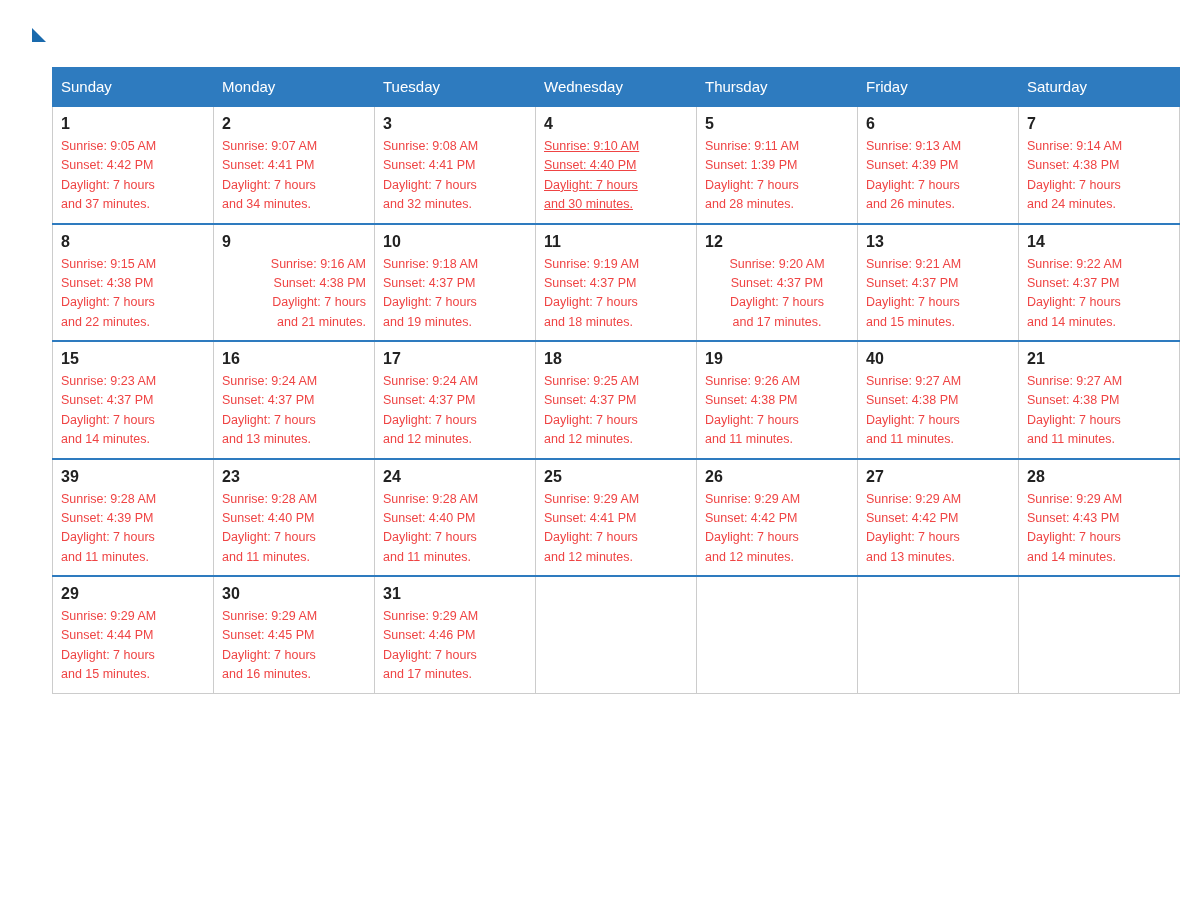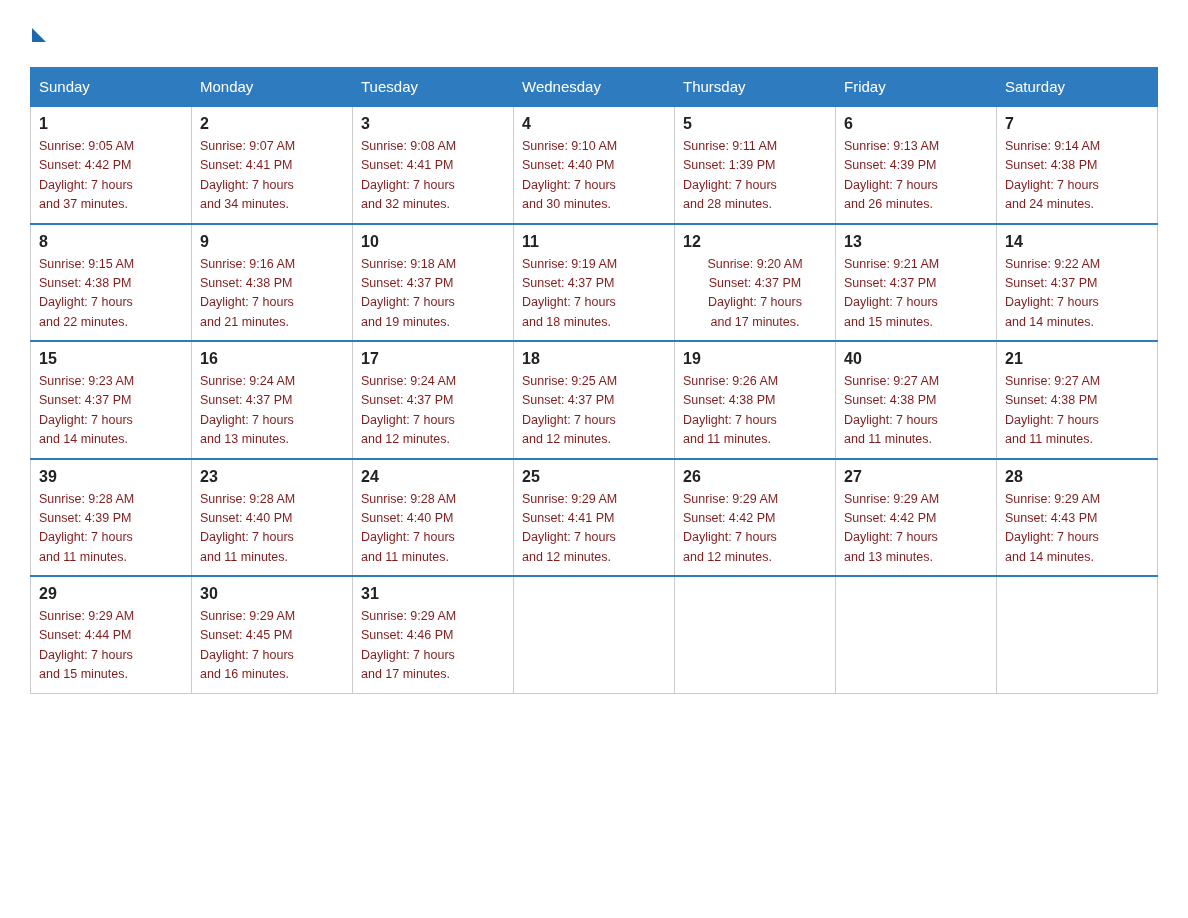--- a/index.html
+++ b/index.html
@@ -56,20 +56,21 @@
     }
     .location-title {
       font-size: 22px;
       color: #444;
       margin-top: 4px;
     }
     table {
       width: 100%;
       border-collapse: collapse;
       table-layout: fixed;
+      margin-left: 22px;
     }
     thead tr th {
       background: #2e7bbf;
       color: #fff;
       padding: 10px 8px;
       font-size: 15px;
       font-weight: normal;
       text-align: left;
       border: 1px solid #2e7bbf;
     }
@@ -87,21 +88,21 @@
     }
     .day-number {
       font-size: 16px;
       font-weight: bold;
       color: #222;
       margin-bottom: 4px;
     }
     .day-info {
       font-size: 12.5px;
       line-height: 1.55;
-      color: #7f1d1d;
+      color: #ef4444;
     }
   </style>
 </head>
 <body>
 
 <div class="header">
   <div class="logo">
     <div>
       <span class="logo-text-general"></span><span class="logo-triangle"></span>
       <span class="logo-blue"></span>
@@ -143,21 +144,21 @@
         </td>
         <td>
           <div class="day-number">3</div>
           <div class="day-info" style="white-space: pre-line;">Sunrise: 9:08 AM
 Sunset: 4:41 PM
 Daylight: 7 hours
 and 32 minutes.</div>
         </td>
         <td>
           <div class="day-number">4</div>
-          <div class="day-info" style="white-space: pre-line;">Sunrise: 9:10 AM
+          <div class="day-info" style="white-space: pre-line; text-decoration: underline;">Sunrise: 9:10 AM
 Sunset: 4:40 PM
 Daylight: 7 hours
 and 30 minutes.</div>
         </td>
         <td>
           <div class="day-number">5</div>
           <div class="day-info" style="white-space: pre-line;">Sunrise: 9:11 AM
 Sunset: 1:39 PM
 Daylight: 7 hours
 and 28 minutes.</div>
@@ -180,21 +181,21 @@
       <tr>
         <td>
           <div class="day-number">8</div>
           <div class="day-info" style="white-space: pre-line;">Sunrise: 9:15 AM
 Sunset: 4:38 PM
 Daylight: 7 hours
 and 22 minutes.</div>
         </td>
         <td>
           <div class="day-number">9</div>
-          <div class="day-info" style="white-space: pre-line;">Sunrise: 9:16 AM
+          <div class="day-info" style="white-space: pre-line; text-align: right;">Sunrise: 9:16 AM
 Sunset: 4:38 PM
 Daylight: 7 hours
 and 21 minutes.</div>
         </td>
         <td>
           <div class="day-number">10</div>
           <div class="day-info" style="white-space: pre-line;">Sunrise: 9:18 AM
 Sunset: 4:37 PM
 Daylight: 7 hours
 and 19 minutes.</div>

